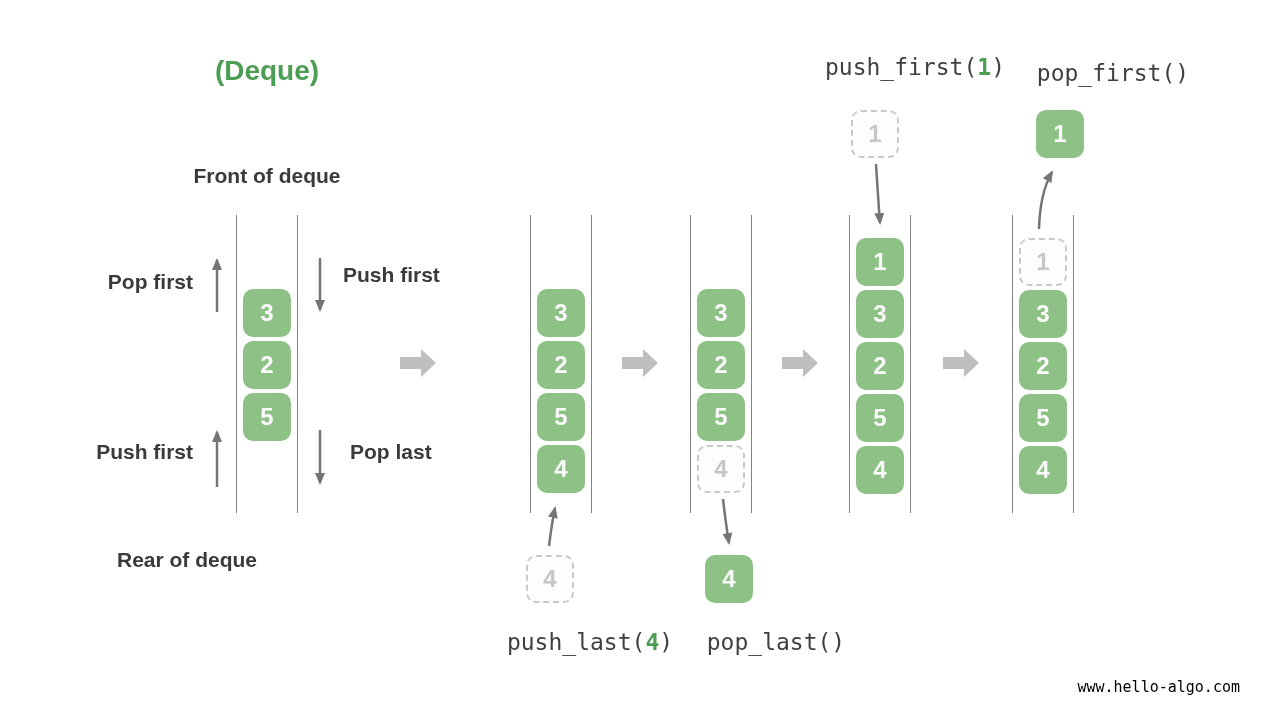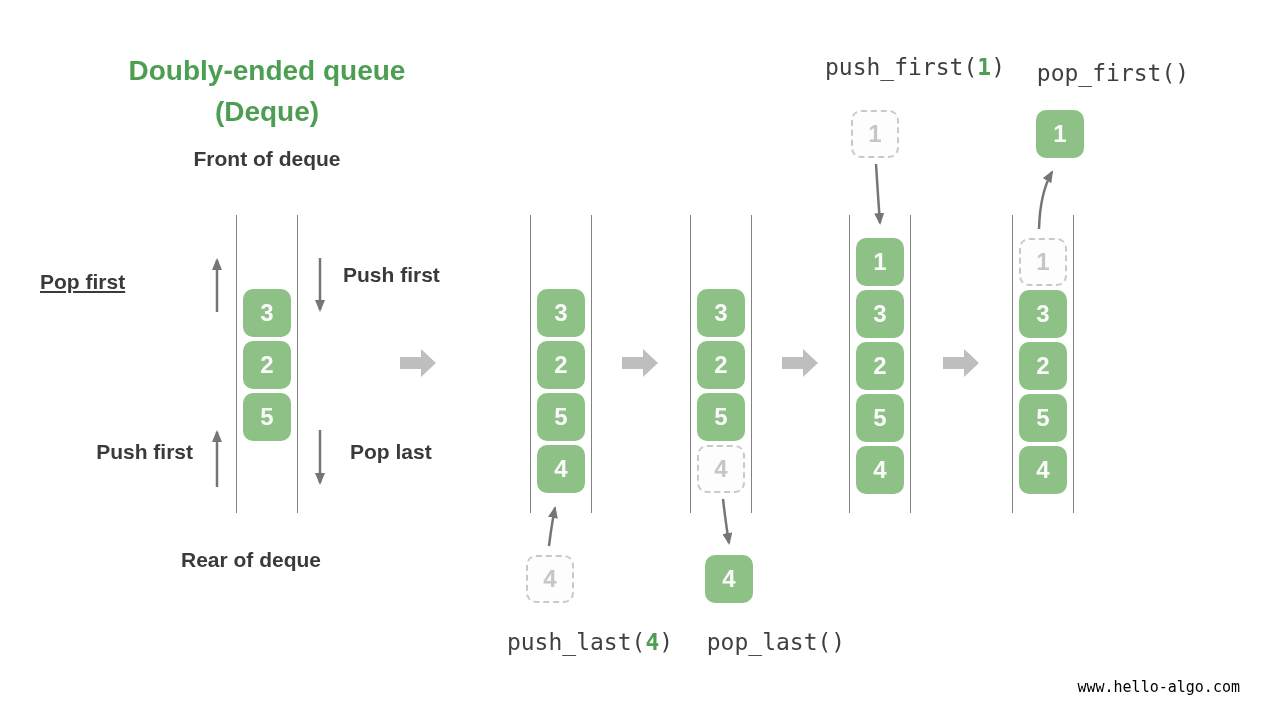--- a/index.html
+++ b/index.html
@@ -36,28 +36,27 @@
   .watermark {
     font-family:"DejaVu Sans Mono", monospace; font-size:15px; color:#000000;
     text-align:right; white-space:nowrap;
   }
   svg.overlay { position:absolute; left:0; top:0; pointer-events:none; }
 </style>
 </head>
 <body>
 
 <div class="abs title">
-  <div>Doubly-ended queue</div>
   <div>(Deque)</div>
 </div>
 
-<div class="abs lbl" style="left:117px; top:146px; width:300px; text-align:center;">Front of deque</div>
-<div class="abs lbl" style="left:101px; top:547px; width:300px; text-align:center;">Rear of deque</div>
+<div class="abs lbl" style="left:117px; top:163px; width:300px; text-align:center;">Front of deque</div>
+<div class="abs lbl" style="left:117px; top:547px; width:300px; ">Rear of deque</div>
 
-<div class="abs lbl" style="left:40px; top:269px; width:153px; text-decoration:underline;">Pop first</div>
+<div class="abs lbl" style="left:40px; top:269px; width:153px; text-align:right;">Pop first</div>
 <div class="abs lbl" style="left:343px; top:262px; width:200px; text-align:left;">Push first</div>
 <div class="abs lbl" style="left:40px; top:439px; width:153px; text-align:right;">Push first</div>
 <div class="abs lbl" style="left:343px; top:439px; width:200px; text-align:left;margin-left:7px;">Pop last</div>
 
 <div class="abs code" style="left:785px; top:54px; width:260px;"><span>push_first(</span><span class="arg">1</span><span>)</span></div>
 <div class="abs code" style="left:983px; top:60px; width:260px;"><span>pop_first()</span></div>
 <div class="abs code" style="left:460px; top:629px; width:260px;"><span>push_last(</span><span class="arg">4</span><span>)</span></div>
 <div class="abs code" style="left:646px; top:629px; width:260px;"><span>pop_last()</span></div>
 
 <div class="queue" style="left:236px;  width:62px; padding-top:74px;">

